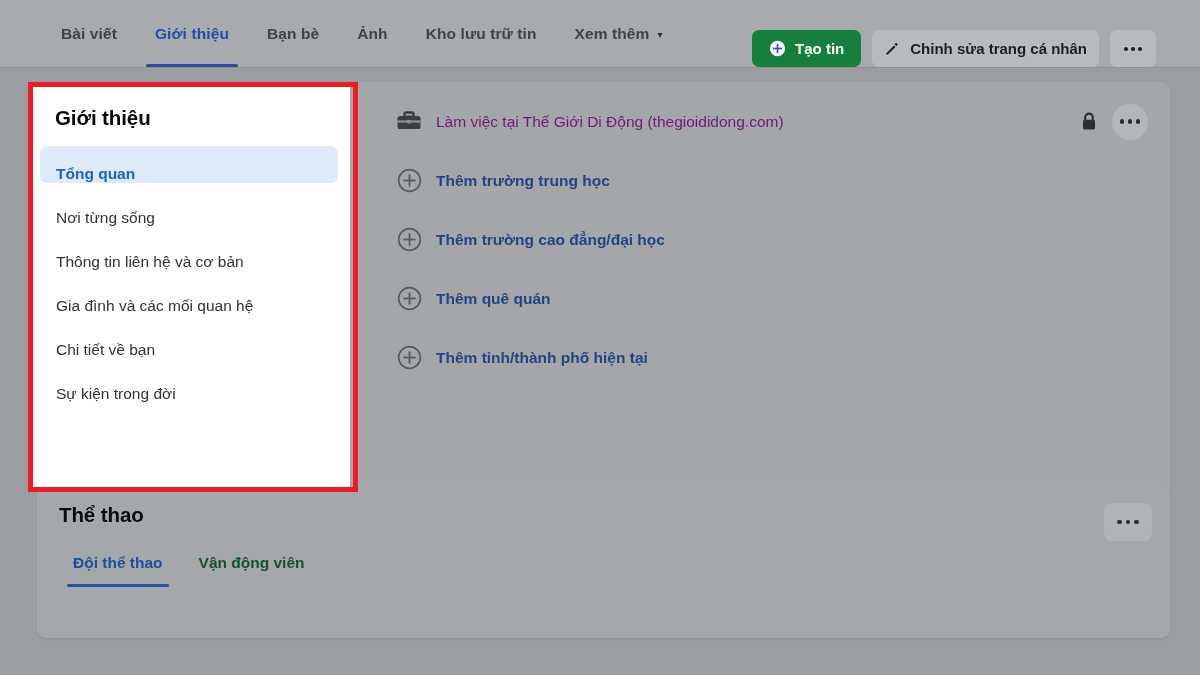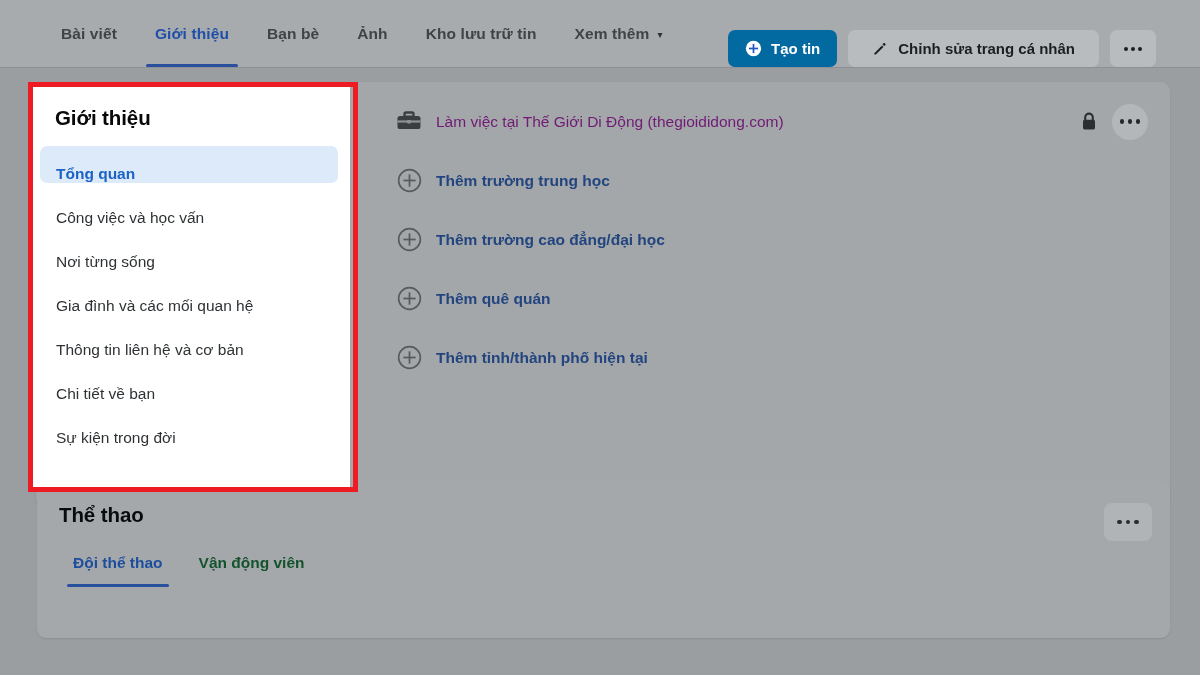--- a/index.html
+++ b/index.html
@@ -76,21 +76,21 @@
     margin-left: auto;
     margin-right: 44px;
     display: flex;
     align-items: center;
     gap: 11px;
   }
   .btn-create {
     display: flex;
     align-items: center;
     gap: 9px;
-    background: #0369a1;
+    background: #15803d;
     color: #ffffff;
     border-radius: 7px;
     height: 37px;
     padding: 0 17px;
     font-size: 15px;
     font-weight: 700;
     white-space: nowrap;
   }
   .btn-create .plus-filled {
     width: 17px; height: 17px;
@@ -98,21 +98,21 @@
     display: block;
   }
   .btn-edit {
     display: flex;
     align-items: center;
     gap: 10px;
     background: #b9bcbe;
     color: #1c1e21;
     border-radius: 7px;
     height: 37px;
-    padding: 0 24px;
+    padding: 0 12px;
     font-size: 15px;
     font-weight: 700;
     white-space: nowrap;
   }
   .btn-edit .pencil {
     width: 16px; height: 16px;
     flex: 0 0 16px;
     display: block;
   }
   .btn-dots-sq {
@@ -394,30 +394,27 @@
   <div class="intro-card">
 
     <div class="intro-sidebar">
       <div class="sidebar-title">Giới thiệu</div>
       <div class="sidebar-list">
 
         <div class="sidebar-item selected">
           <span>Tổng quan</span>
         </div>
         <div class="sidebar-item">
-          <span>Công việc và học vấn</span>
-        </div>
-        <div class="sidebar-item">
           <span>Nơi từng sống</span>
         </div>
         <div class="sidebar-item">
-          <span>Gia đình và các mối quan hệ</span>
+          <span>Thông tin liên hệ và cơ bản</span>
         </div>
         <div class="sidebar-item">
-          <span>Thông tin liên hệ và cơ bản</span>
+          <span>Gia đình và các mối quan hệ</span>
         </div>
         <div class="sidebar-item">
           <span>Chi tiết về bạn</span>
         </div>
         <div class="sidebar-item">
           <span>Sự kiện trong đời</span>
         </div>
 
       </div>
     </div>

